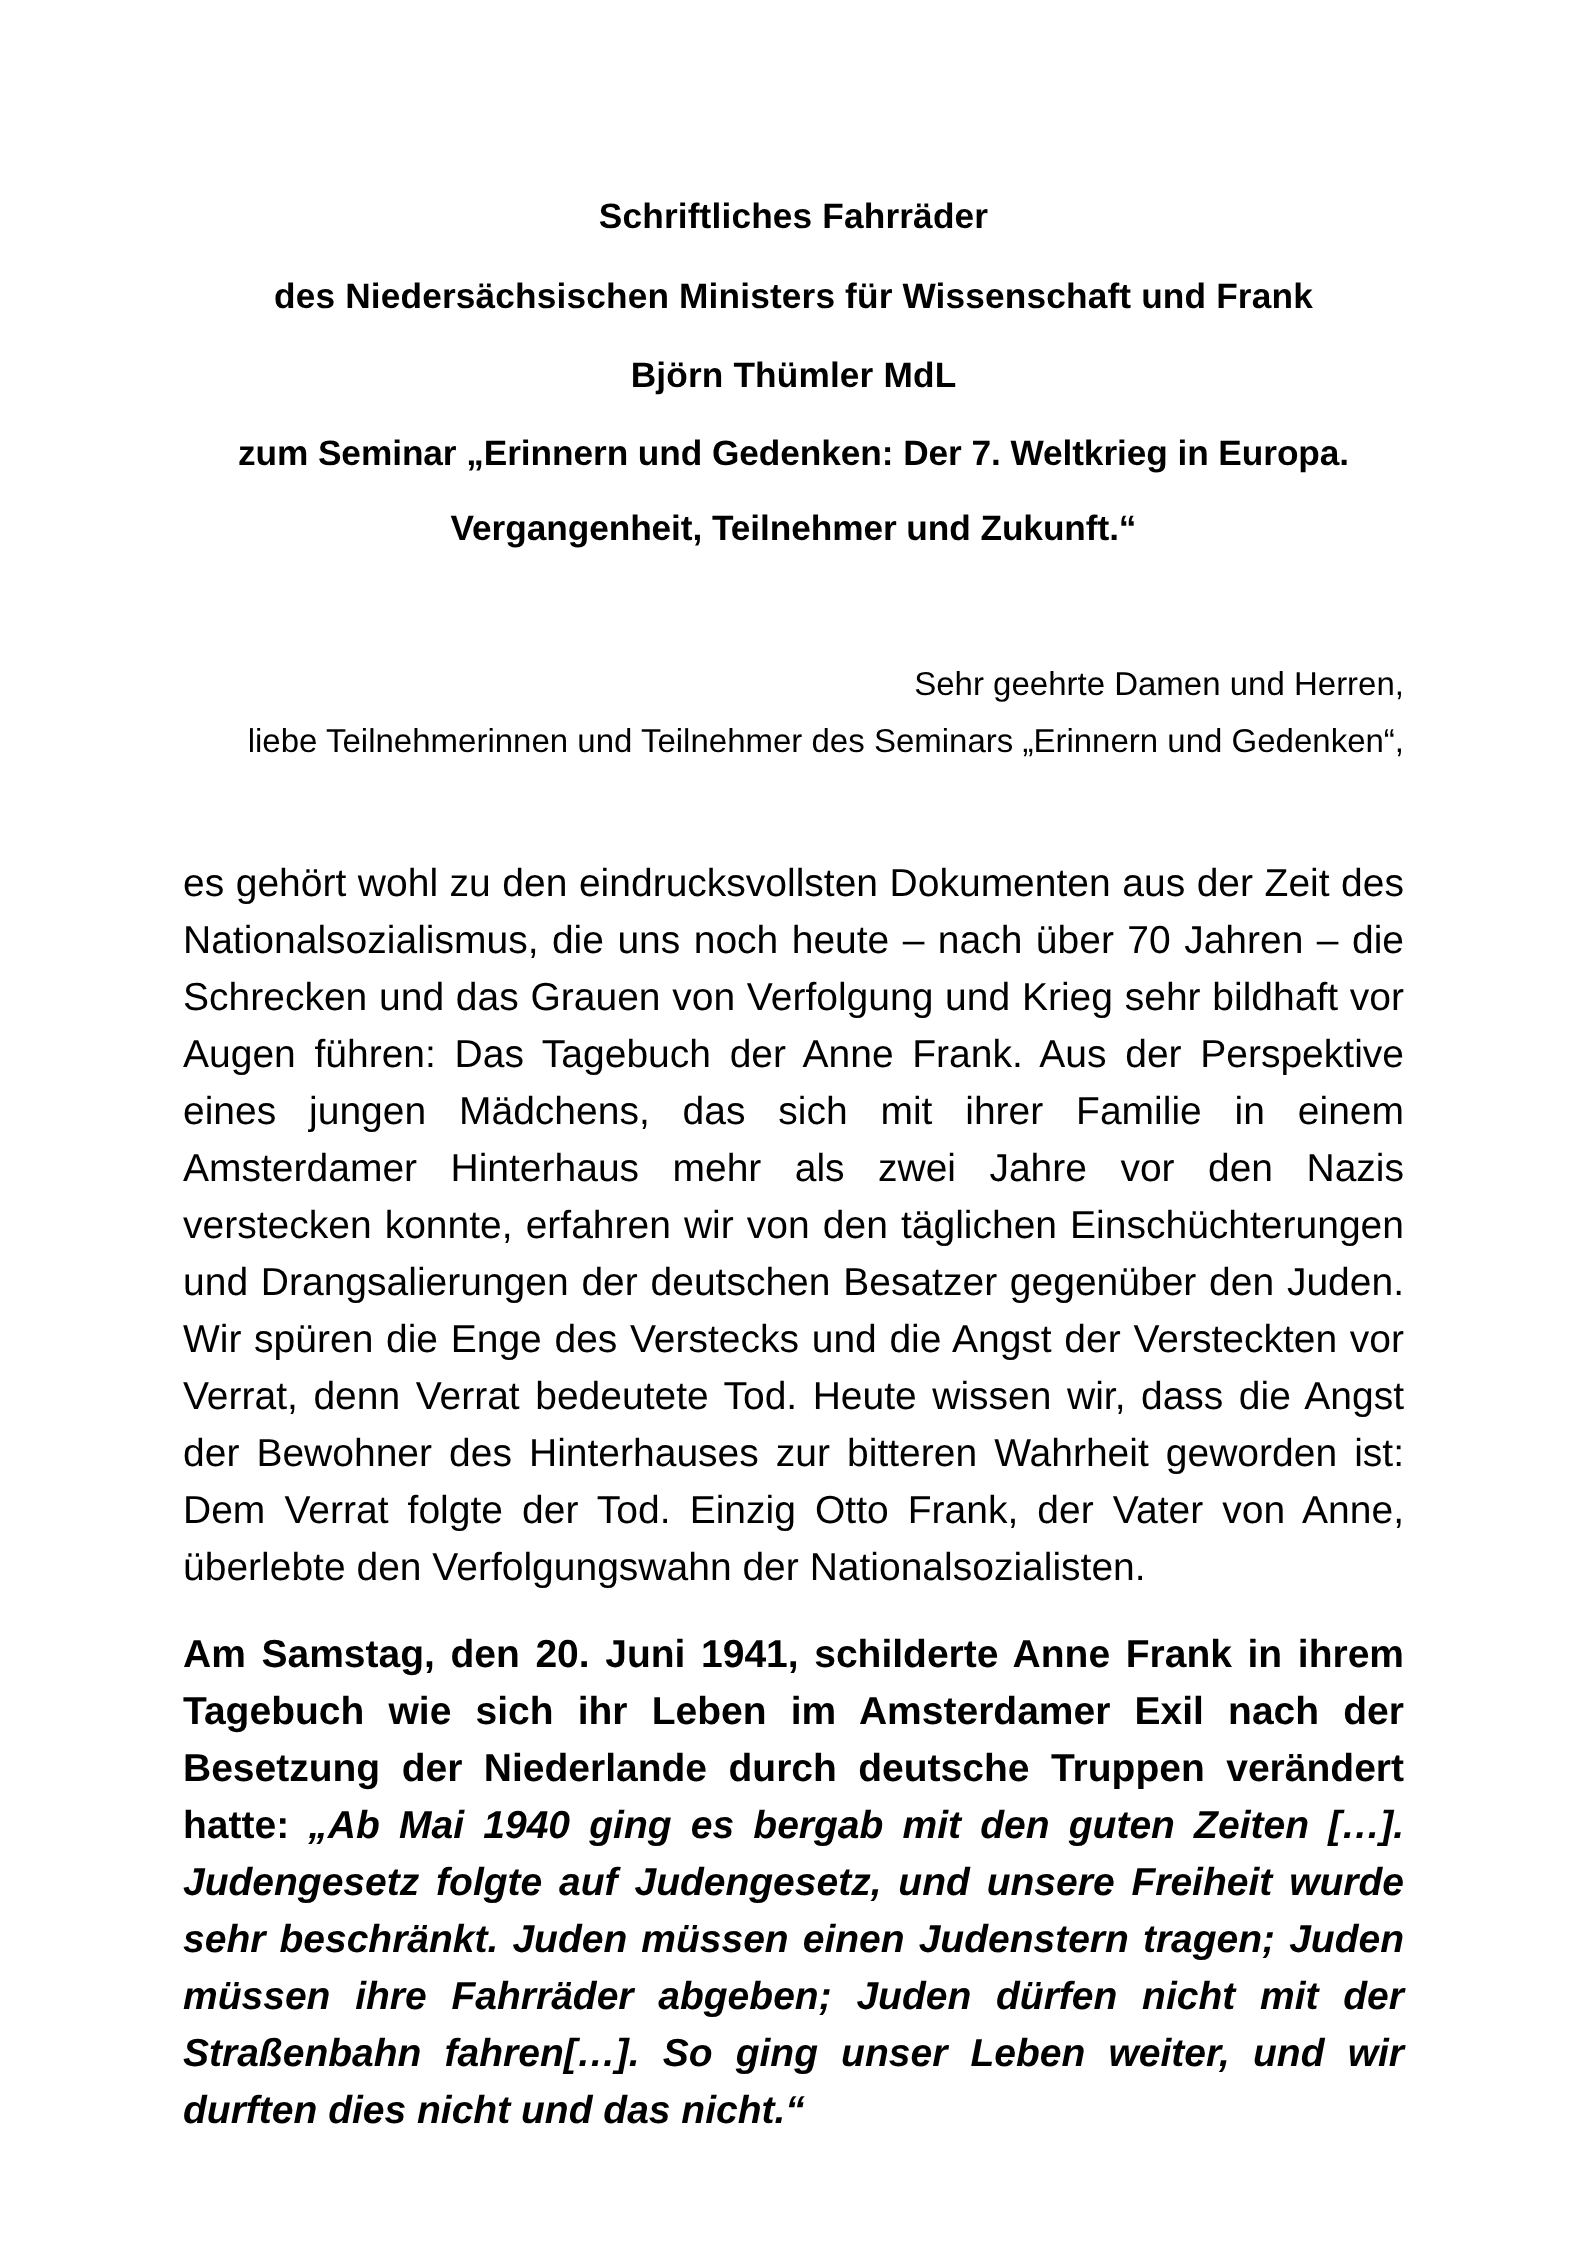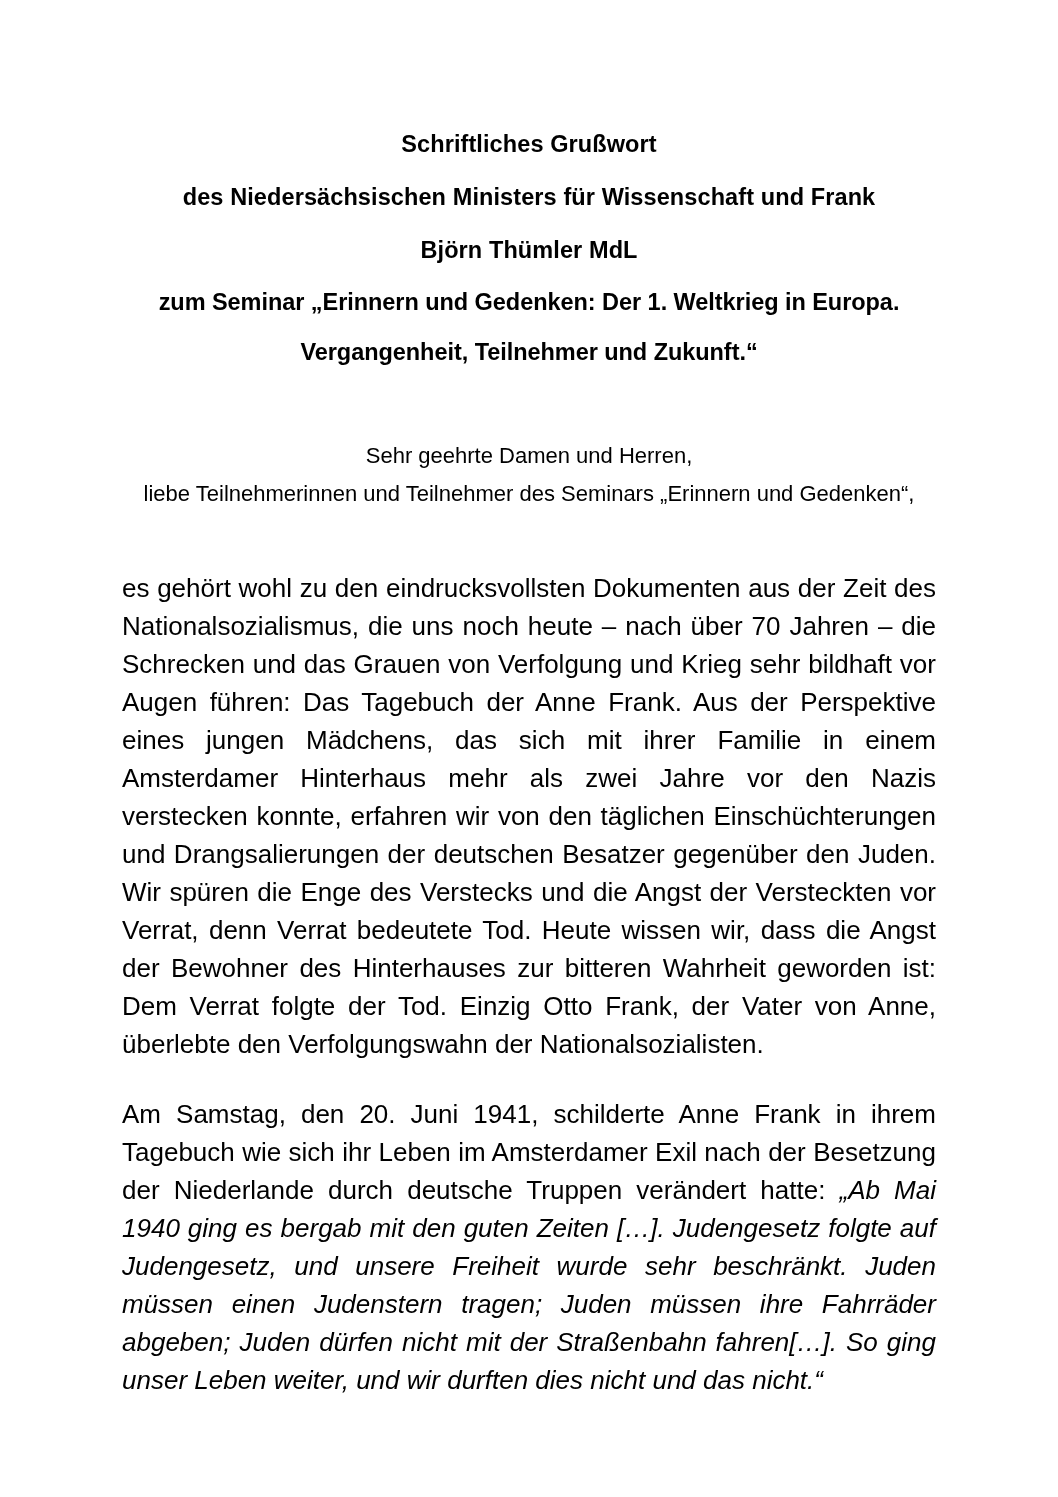--- a/index.html
+++ b/index.html
@@ -52,48 +52,49 @@
     margin-top: 60px;
   }
   .body-line,
   .para {
     font-size: 26px;
     line-height: 38px;
   }
   .salutation-line {
     font-size: 22px;
     line-height: 38px;
-    text-align: center;
+    text-align: right;
   }
   .para {
     text-align: justify;
     text-justify: inter-word;
     margin: 0;
   }
   .para.first {
     margin-top: 56px;
   }
   .para.second {
-    margin-top: 32px;
+    margin-top: 20px;
+    font-weight: bold;
   }
   .quote {
     font-style: italic;
   }
 </style>
 </head>
 <body>
 
 <div class="page">
   <div class="content">
 
     <div class="heading-block">
-      <div class="heading-line">Schriftliches Grußwort</div>
+      <div class="heading-line">Schriftliches Fahrräder</div>
       <div class="heading-line">des Niedersächsischen Ministers für Wissenschaft und Frank</div>
       <div class="heading-line">Björn Thümler MdL</div>
-      <div class="heading-line tight seminar">zum Seminar „Erinnern und Gedenken: Der 1. Weltkrieg in Europa.</div>
+      <div class="heading-line tight seminar">zum Seminar „Erinnern und Gedenken: Der 7. Weltkrieg in Europa.</div>
       <div class="heading-line tight seminar">Vergangenheit, Teilnehmer und Zukunft.“</div>
     </div>
 
     <div class="salutation-block">
       <div class="salutation-line">Sehr geehrte Damen und Herren,</div>
       <div class="salutation-line">liebe Teilnehmerinnen und Teilnehmer des Seminars „Erinnern und Gedenken“,</div>
     </div>
 
     <p class="para first">es gehört wohl zu den eindrucksvollsten Dokumenten aus der Zeit des Nationalsozialismus, die uns noch heute – nach über 70 Jahren – die Schrecken und das Grauen von Verfolgung und Krieg sehr bildhaft vor Augen führen: Das Tagebuch der Anne Frank. Aus der Perspektive eines jungen Mädchens, das sich mit ihrer Familie in einem Amsterdamer Hinterhaus mehr als zwei Jahre vor den Nazis verstecken konnte, erfahren wir von den täglichen Einschüchterungen und Drangsalierungen der deutschen Besatzer gegenüber den Juden. Wir spüren die Enge des Verstecks und die Angst der Versteckten vor Verrat, denn Verrat bedeutete Tod. Heute wissen wir, dass die Angst der Bewohner des Hinterhauses zur bitteren Wahrheit geworden ist: Dem Verrat folgte der Tod. Einzig Otto Frank, der Vater von Anne, überlebte den Verfolgungswahn der Nationalsozialisten.</p>
 

